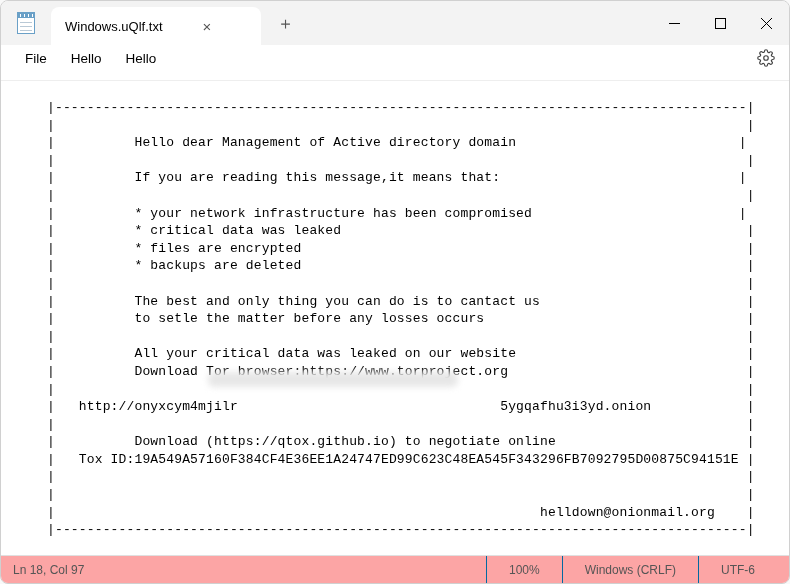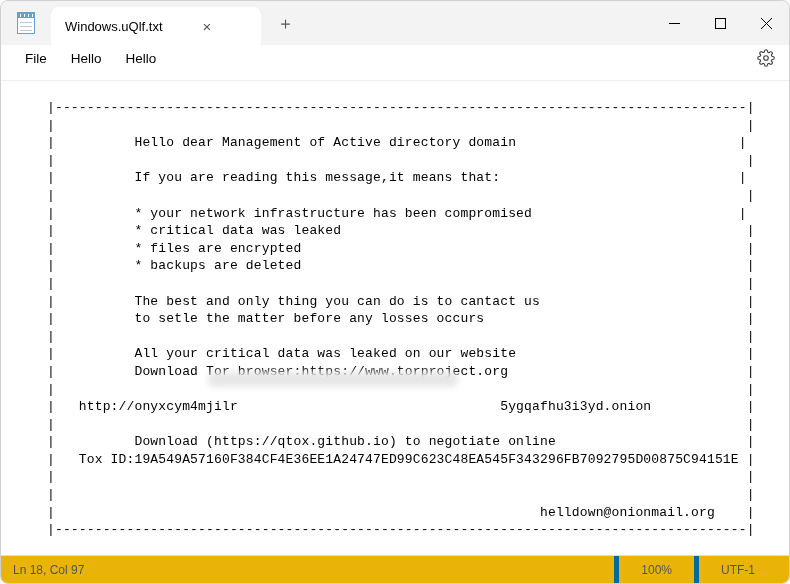--- a/index.html
+++ b/index.html
@@ -121,30 +121,30 @@
     left: 207px; top: 291px;
     width: 250px; height: 15px;
     background: #e7e7e7;
     filter: blur(3px);
     border-radius: 6px;
   }
 
   
   .statusbar {
     height: 28px;
-    background: #eab308;
+    background: #fca5a5;
     border-top: 1px solid #e0e0e0;
     display: flex;
     align-items: center;
     font-size: 12px;
     color: #555;
     padding: 0 12px;
   }
   .statusbar .sep { flex: 1; }
-  .statusbar .cell { padding: 0 22px; border-left: 5px solid #0369a1; height: 100%; display:flex; align-items:center; }
+  .statusbar .cell { padding: 0 22px; border-left: 1px solid #0369a1; height: 100%; display:flex; align-items:center; }
   .statusbar .cell:first-of-type { border-left:none; padding-left:0;}
 
   
 </style>
 </head>
 <body>
 
 <div class="titlebar">
   <div class="icon-area">
     <div class="app-icon">
@@ -228,14 +228,15 @@
 |                                                                                       |
 |                                                             helldown@onionmail.org    |
 |---------------------------------------------------------------------------------------|</pre>
   <div class="blur"></div>
 </div>
 
 <div class="statusbar">
   <div class="cell">Ln 18, Col 97</div>
   <div class="sep"></div>
   <div class="cell">100%</div>
-  <div class="cell">UTF-1</div>
+  <div class="cell">Windows (CRLF)</div>
+  <div class="cell">UTF-6</div>
 </div>
 
 </body></html>

